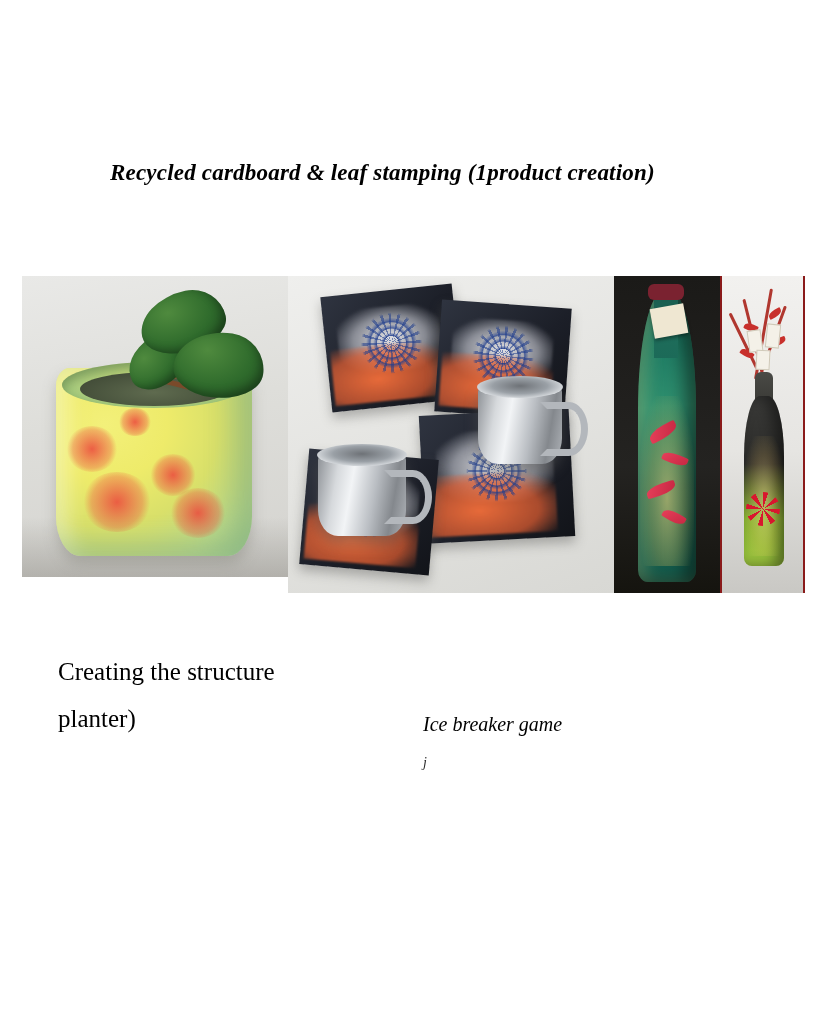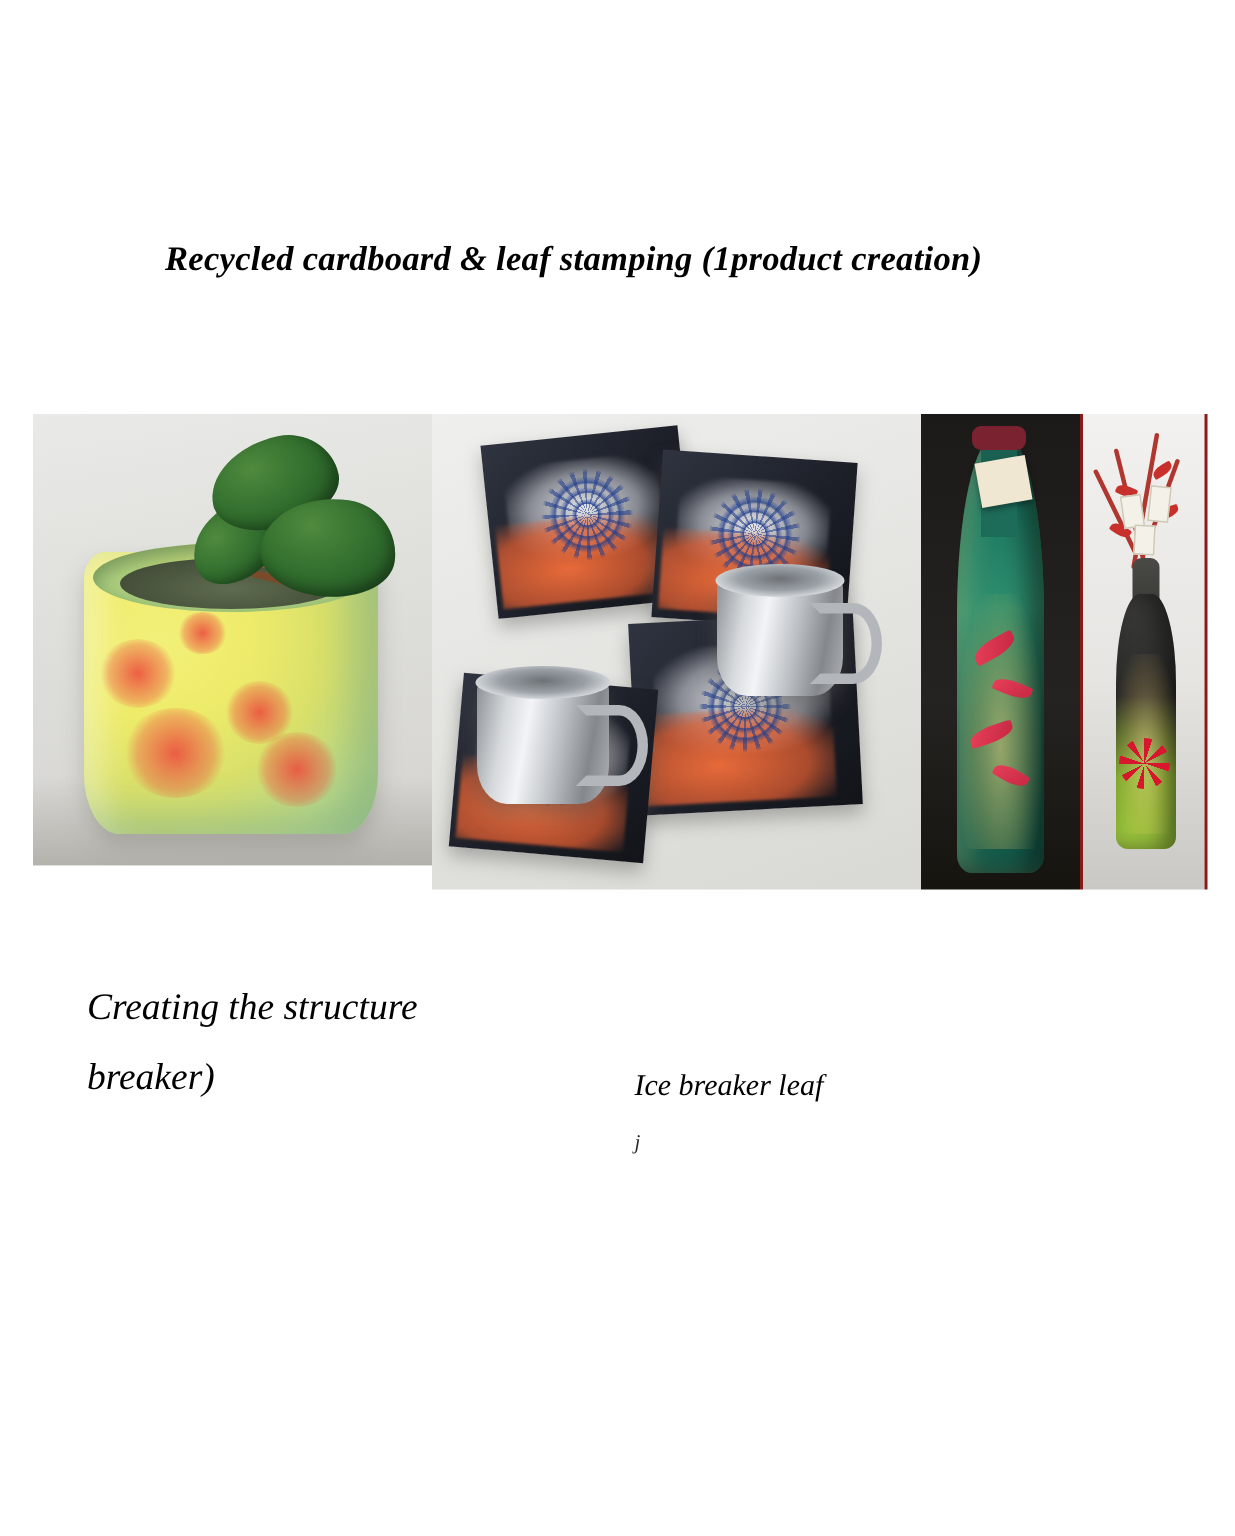--- a/index.html
+++ b/index.html
@@ -314,21 +314,20 @@
   #photo-bottle-twigs .ct2 { left: 44px; top: 48px; width: 12px; height: 22px; transform: rotate(6deg); }
   #photo-bottle-twigs .ct3 { left: 34px; top: 74px; width: 12px; height: 18px; transform: rotate(3deg); }
 
   
   .caption-left {
     position: absolute;
     left: 58px;
     top: 648px;
     width: 330px;
     font-family: "Liberation Serif", serif;
-    font-style: italic;
     font-size: 25px;
     line-height: 47px;
     color: #000000;
   }
   .caption-right {
     position: absolute;
     left: 423px;
     top: 700px;
     width: 330px;
     font-family: "Liberation Serif", serif;
@@ -427,21 +426,21 @@
       <div class="neck2"></div>
       <div class="bottle2"></div>
       <div class="glow2"></div>
       <div class="poinsettia"></div>
     </div>
 
   </div>
 
   <div class="caption-left">
     <div>Creating the structure</div>
-    <div>breaker)</div>
+    <div>planter)</div>
   </div>
 
   <div class="caption-right">
-    <div>Ice breaker leaf</div>
+    <div>Ice breaker game</div>
     <div class="stray">j</div>
   </div>
 
 </div>
 
 </body></html>

